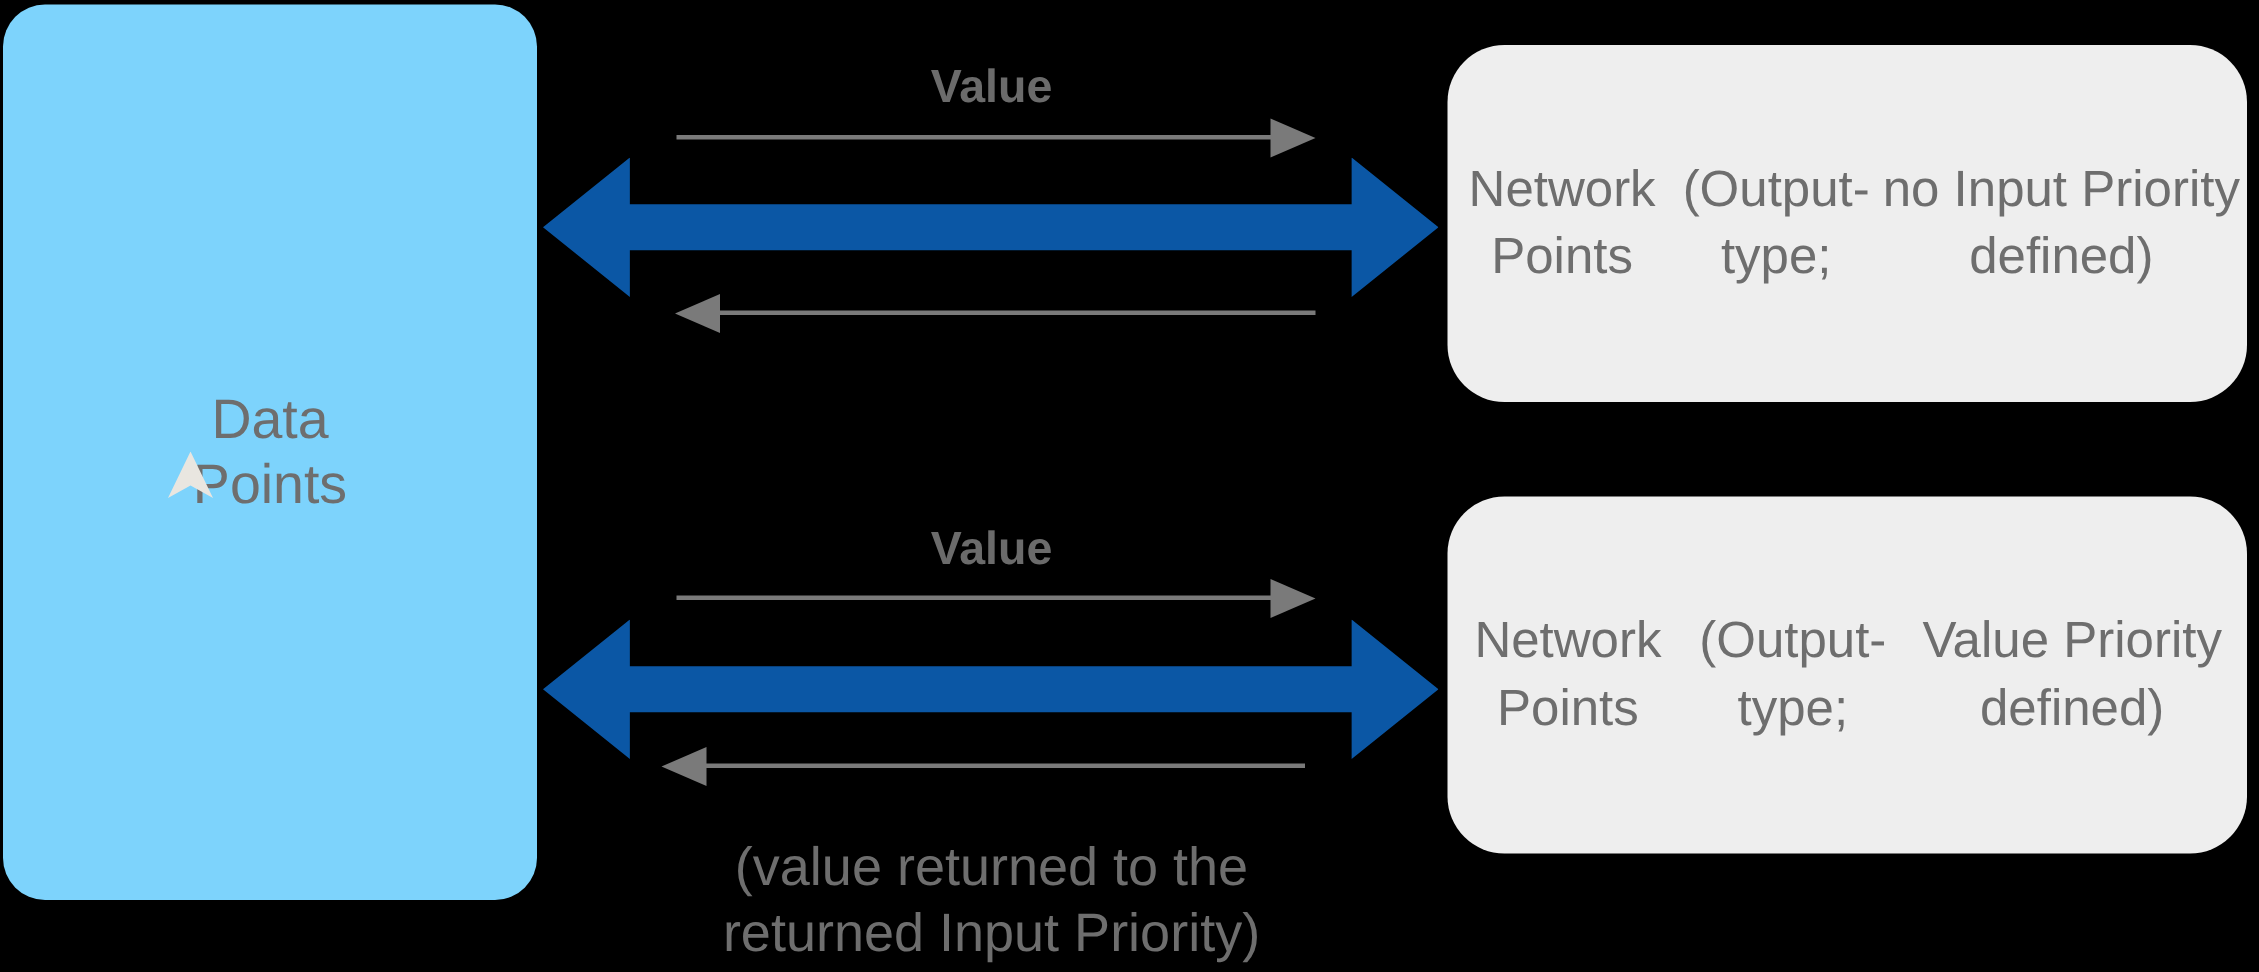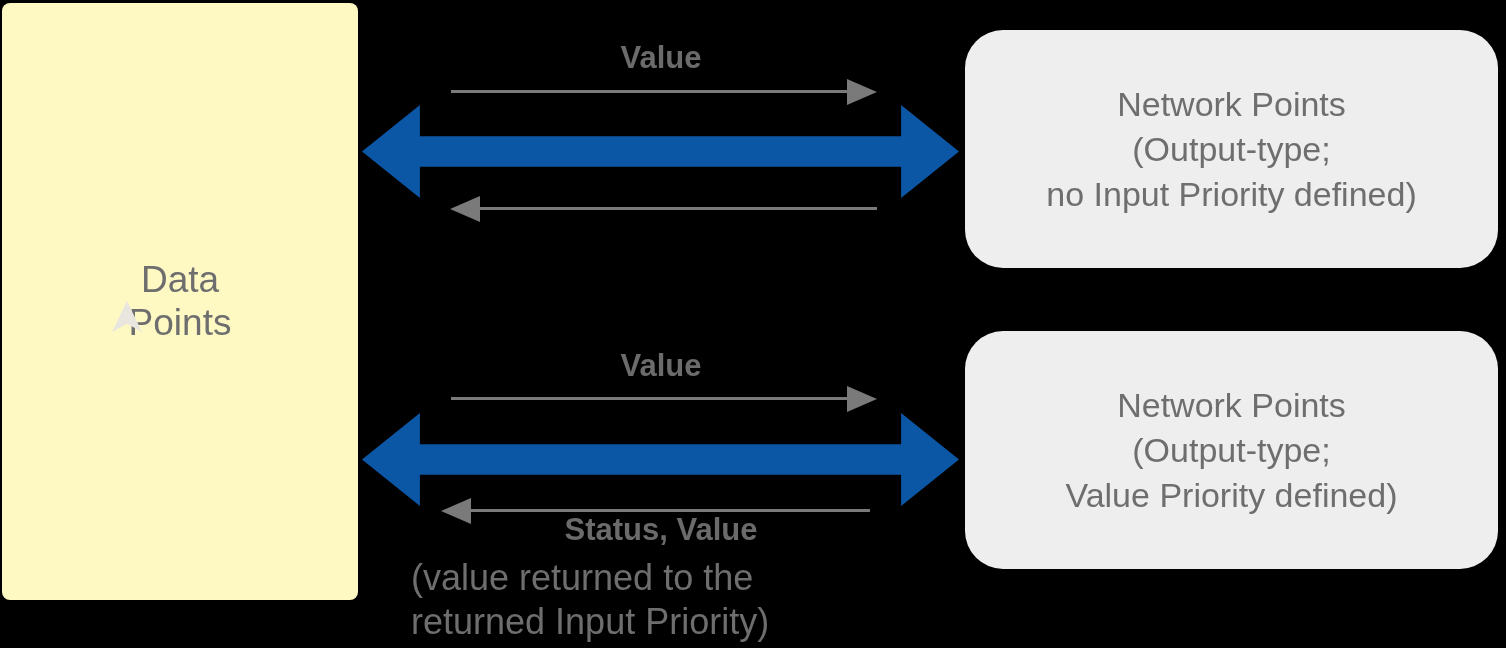--- a/index.html
+++ b/index.html
@@ -6,28 +6,28 @@
   .canvas{
     position:relative;
     width:1506px;height:648px;
     background:#000;
     font-family:"Liberation Sans", sans-serif;
     overflow:hidden;
   }
   
   .data-point-box{
     position:absolute;left:2px;top:3px;width:356px;height:597px;
-    background:#fef9c3;border-radius:8px;
+    background:#7dd3fc;border-radius:28px;
     display:flex;align-items:center;justify-content:center;text-align:center;
     color:#6e6e6e;font-size:37px;line-height:1.16;
   }
   .network-box{
     position:absolute;left:965px;width:533px;height:238px;
     background:#eeeeee;border-radius:38px;
-    display:flex;flex-direction:column;align-items:center;justify-content:center;
+    display:flex;flex-direction:row;align-items:center;justify-content:center;
     text-align:center;color:#6e6e6e;font-size:34px;line-height:45px;
   }
   .network-box.top{top:30px;}
   .network-box.bottom{top:331px;}
   .bold{font-weight:normal;}
   
   .cursor{
     position:absolute;left:112px;top:301px;width:30px;height:31px;
     background:#e9e6e0;
     clip-path:polygon(50% 0, 100% 100%, 50% 73%, 0 100%);
@@ -57,21 +57,21 @@
   
   .flow-label{
     position:absolute;left:411px;width:500px;text-align:center;
     color:#6b6b6b;font-size:31px;font-weight:bold;white-space:nowrap;
   }
   .label-value-top{top:40px;}
   .label-status-top{top:218px;}
   .label-value-bottom{top:348px;}
   .label-status-value{top:512px;}
   .flow-note{
-    position:absolute;left:411px;width:500px;text-align:left;
+    position:absolute;left:411px;width:500px;text-align:center;
     color:#6e6e6e;font-size:36px;font-weight:normal;line-height:44px;top:556px;
   }
 </style>
 </head>
 <body>
 
 <div class="canvas">
 
   <div class="data-point-box">
     <div>
@@ -101,21 +101,20 @@
   <div class="flow-label label-value-bottom">Value</div>
   <div class="thin-arrow right value-arrow-bottom">
     <div class="line"></div>
     <div class="head"></div>
   </div>
   <div class="blue-arrow bottom"></div>
   <div class="thin-arrow left status-arrow-bottom">
     <div class="line"></div>
     <div class="head"></div>
   </div>
-  <div class="flow-label label-status-value">Status, Value</div>
   <div class="flow-note">
     <div>(value returned to the</div>
     <div>returned Input Priority)</div>
   </div>
 
   <div class="network-box bottom">
     <div>Network Points</div>
     <div>(Output-type;</div>
     <div><span class="bold">Value Priority defined</span><span>)</span></div>
   </div>

